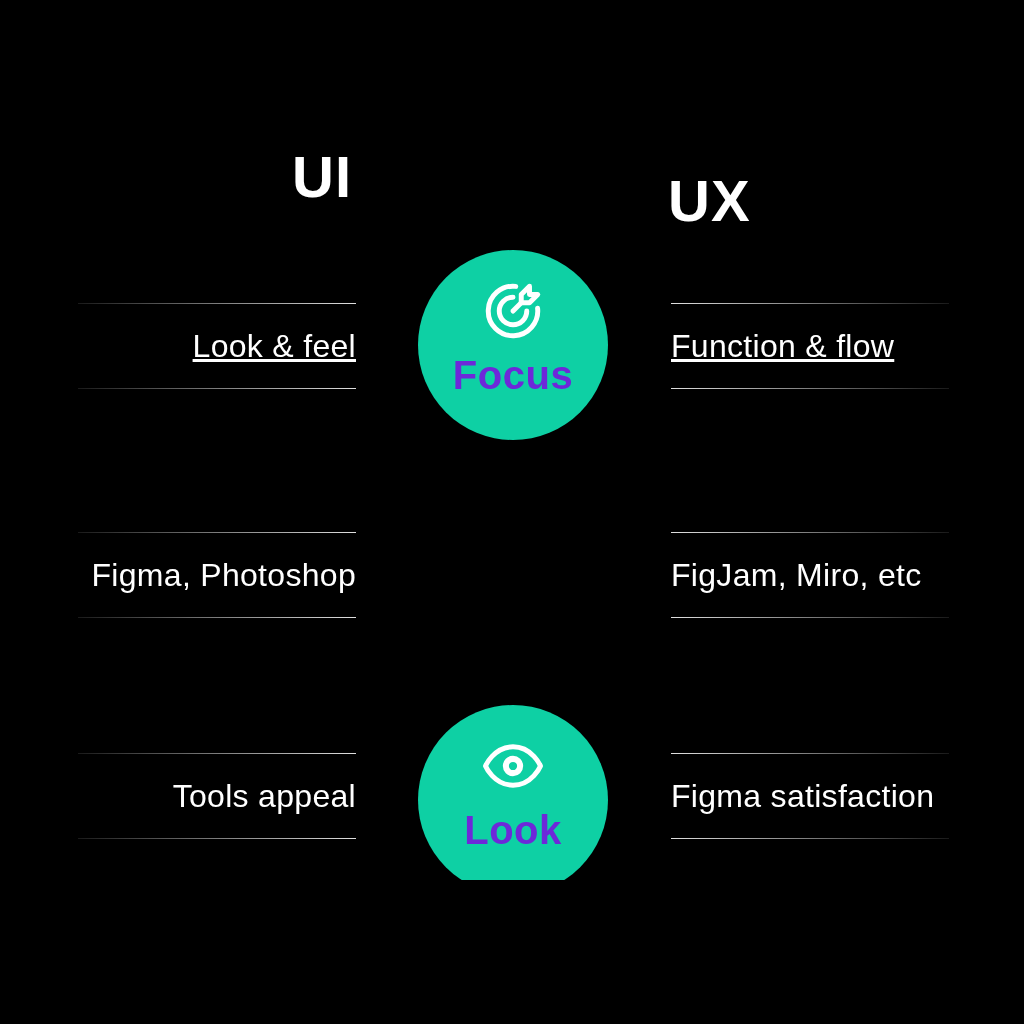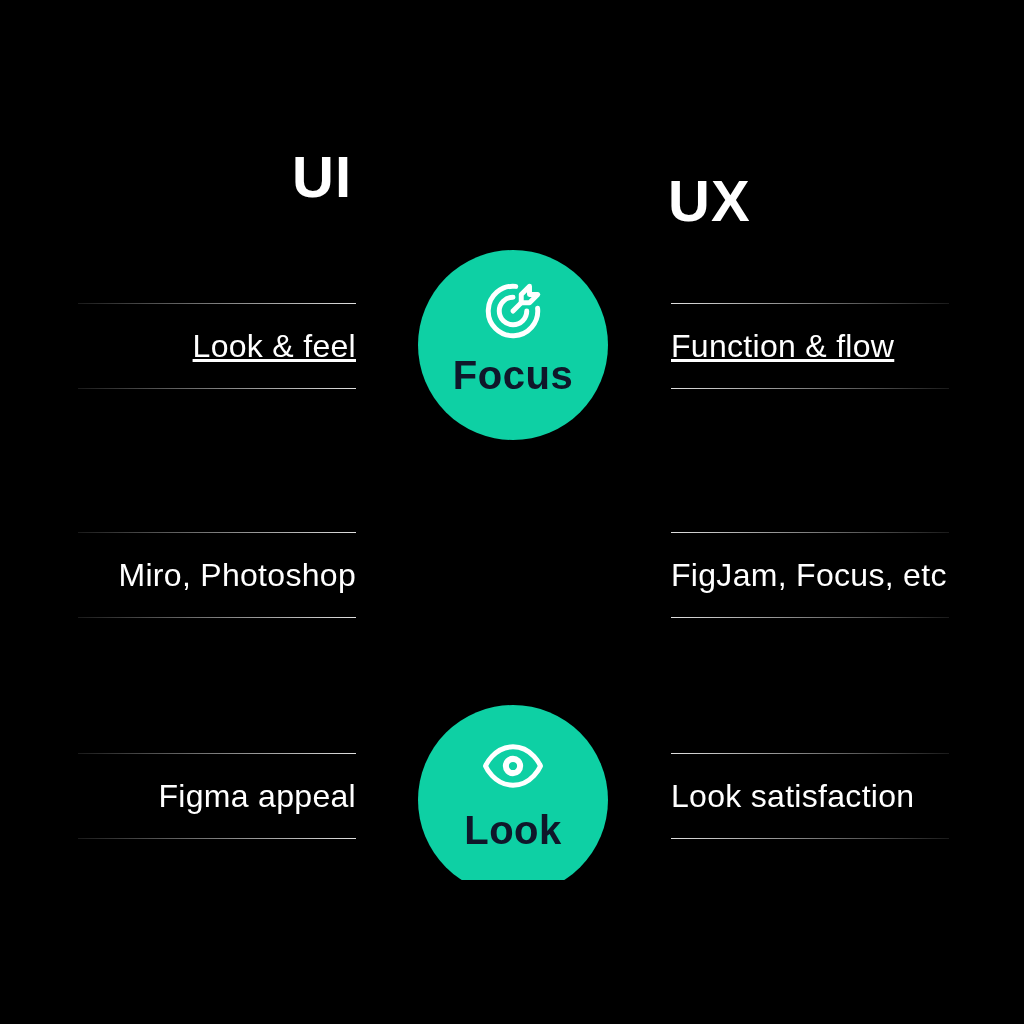--- a/index.html
+++ b/index.html
@@ -81,21 +81,21 @@
     display: flex;
     align-items: center;
     justify-content: center;
   }
   .badge .icon svg { width: 66px; height: 66px; display: block; }
   .badge .label {
     margin-top: 9px;
     font-size: 40px;
     line-height: 44px;
     font-weight: 700;
-    color: #0f172a;
+    color: #6d28d9;
     letter-spacing: 0.5px;
   }
 </style>
 </head>
 <body>
 
 <div class="canvas">
 
   <div class="col-header left">UI</div>
   <div class="col-header right">UX</div>
@@ -106,37 +106,37 @@
     <div class="line bottom"></div>
   </div>
   <div class="cell right row1">
     <div class="line top"></div>
     <span>Function &amp; flow</span>
     <div class="line bottom"></div>
   </div>
 
   <div class="cell left row2">
     <div class="line top"></div>
-    <span>Miro, Photoshop</span>
+    <span>Figma, Photoshop</span>
     <div class="line bottom"></div>
   </div>
   <div class="cell right row2">
     <div class="line top"></div>
-    <span>FigJam, Focus, etc</span>
+    <span>FigJam, Miro, etc</span>
     <div class="line bottom"></div>
   </div>
 
   <div class="cell left row3">
     <div class="line top"></div>
-    <span>Figma appeal</span>
+    <span>Tools appeal</span>
     <div class="line bottom"></div>
   </div>
   <div class="cell right row3">
     <div class="line top"></div>
-    <span>Look satisfaction</span>
+    <span>Figma satisfaction</span>
     <div class="line bottom"></div>
   </div>
 
   <div class="badge b1">
     <span class="icon">
       <svg viewBox="0 0 24 24" fill="none" stroke="#ffffff" stroke-width="1.8" stroke-linecap="round" stroke-linejoin="round">
         <path d="M12 7a5 5 0 1 0 5 5"></path>
         <path d="M13 3.055a9 9 0 1 0 7.941 7.945"></path>
         <path d="M15 6v3h3l3-3h-3V3z"></path>
         <path d="M15 9l-3 3"></path>

